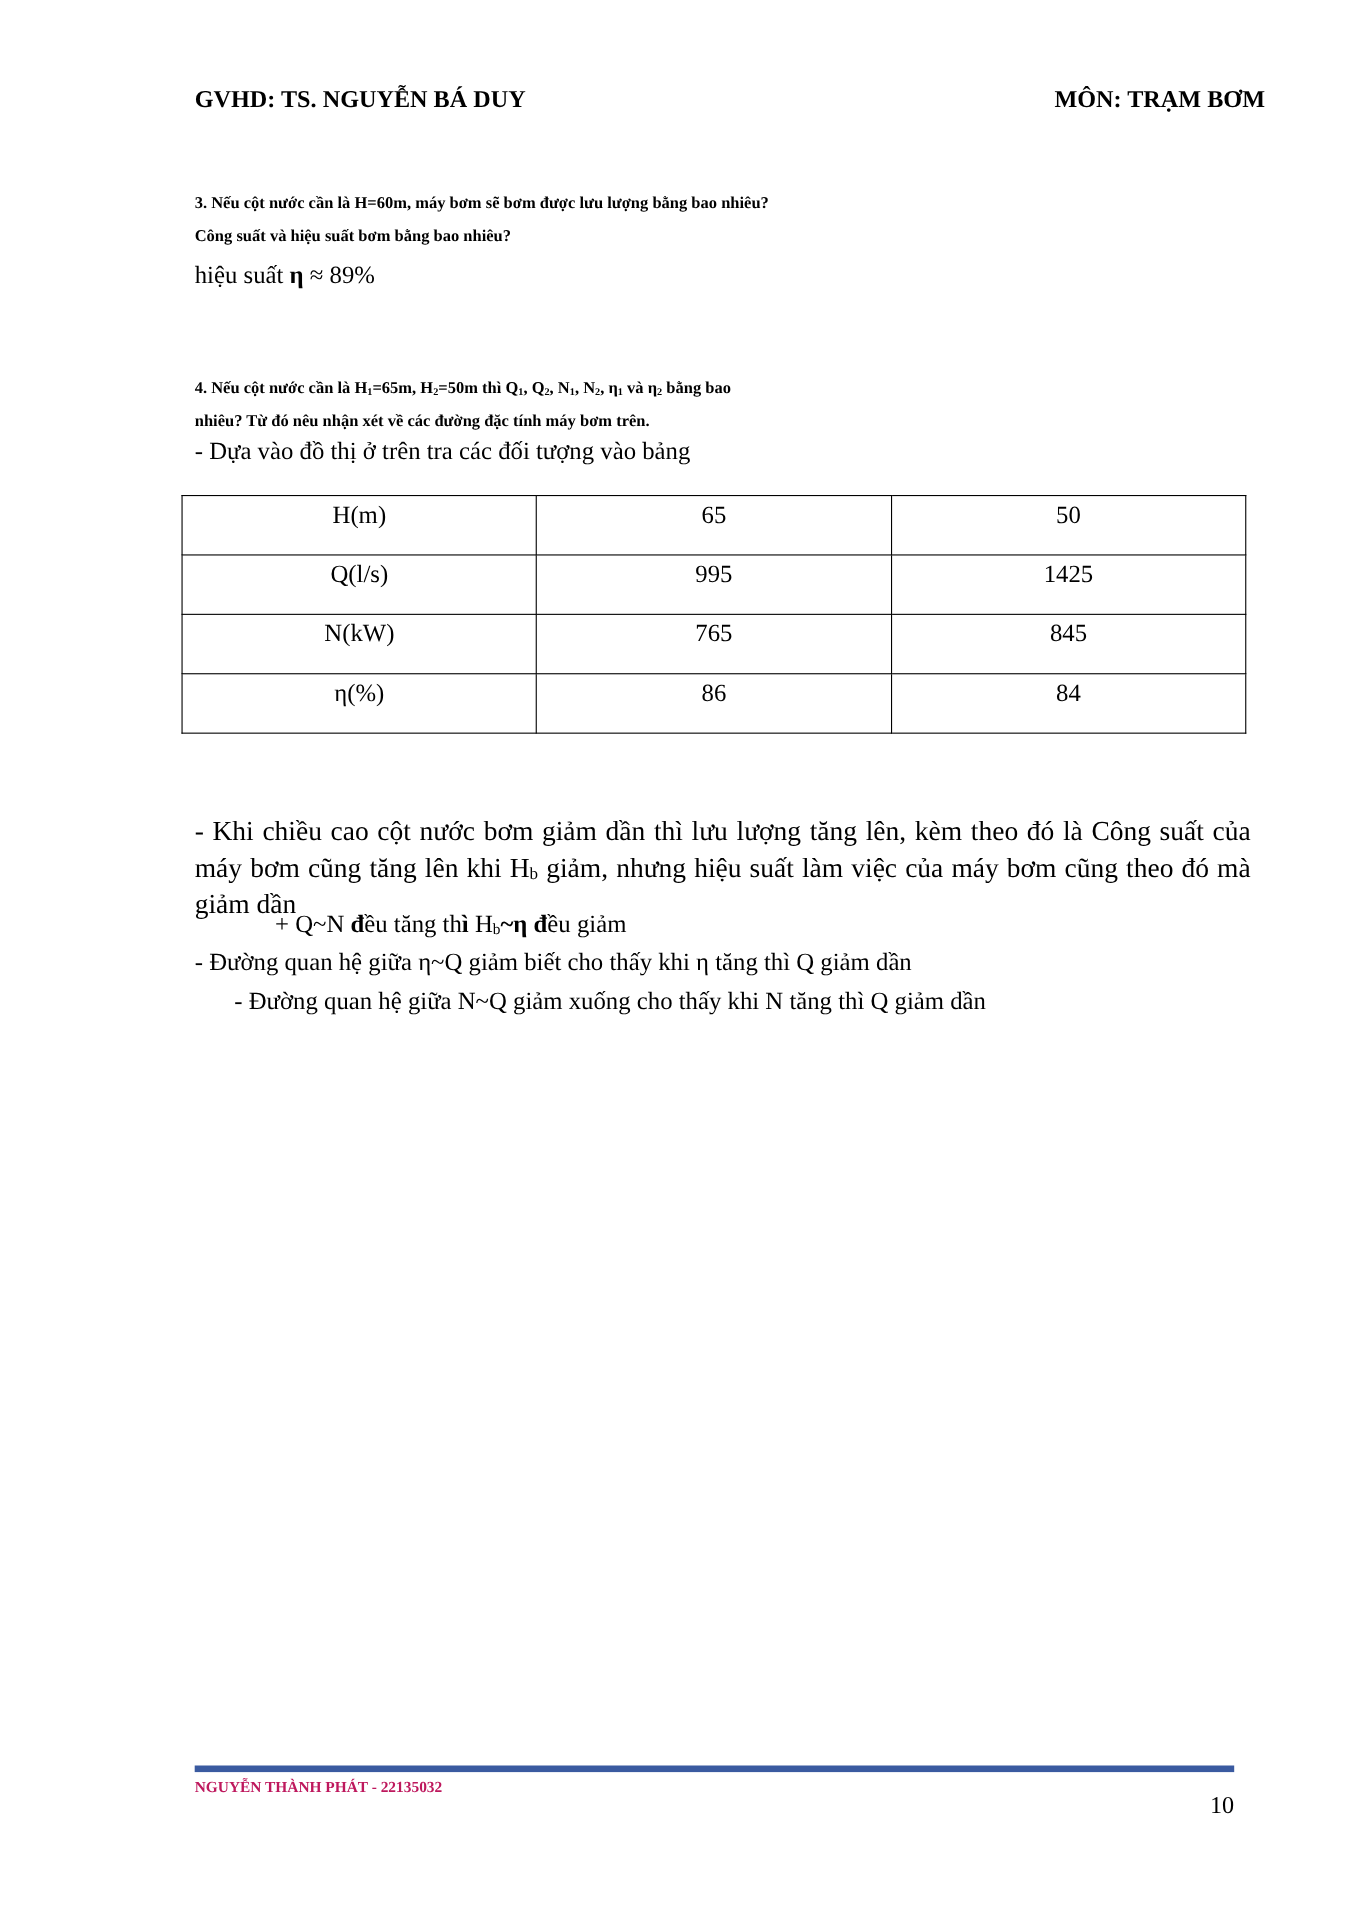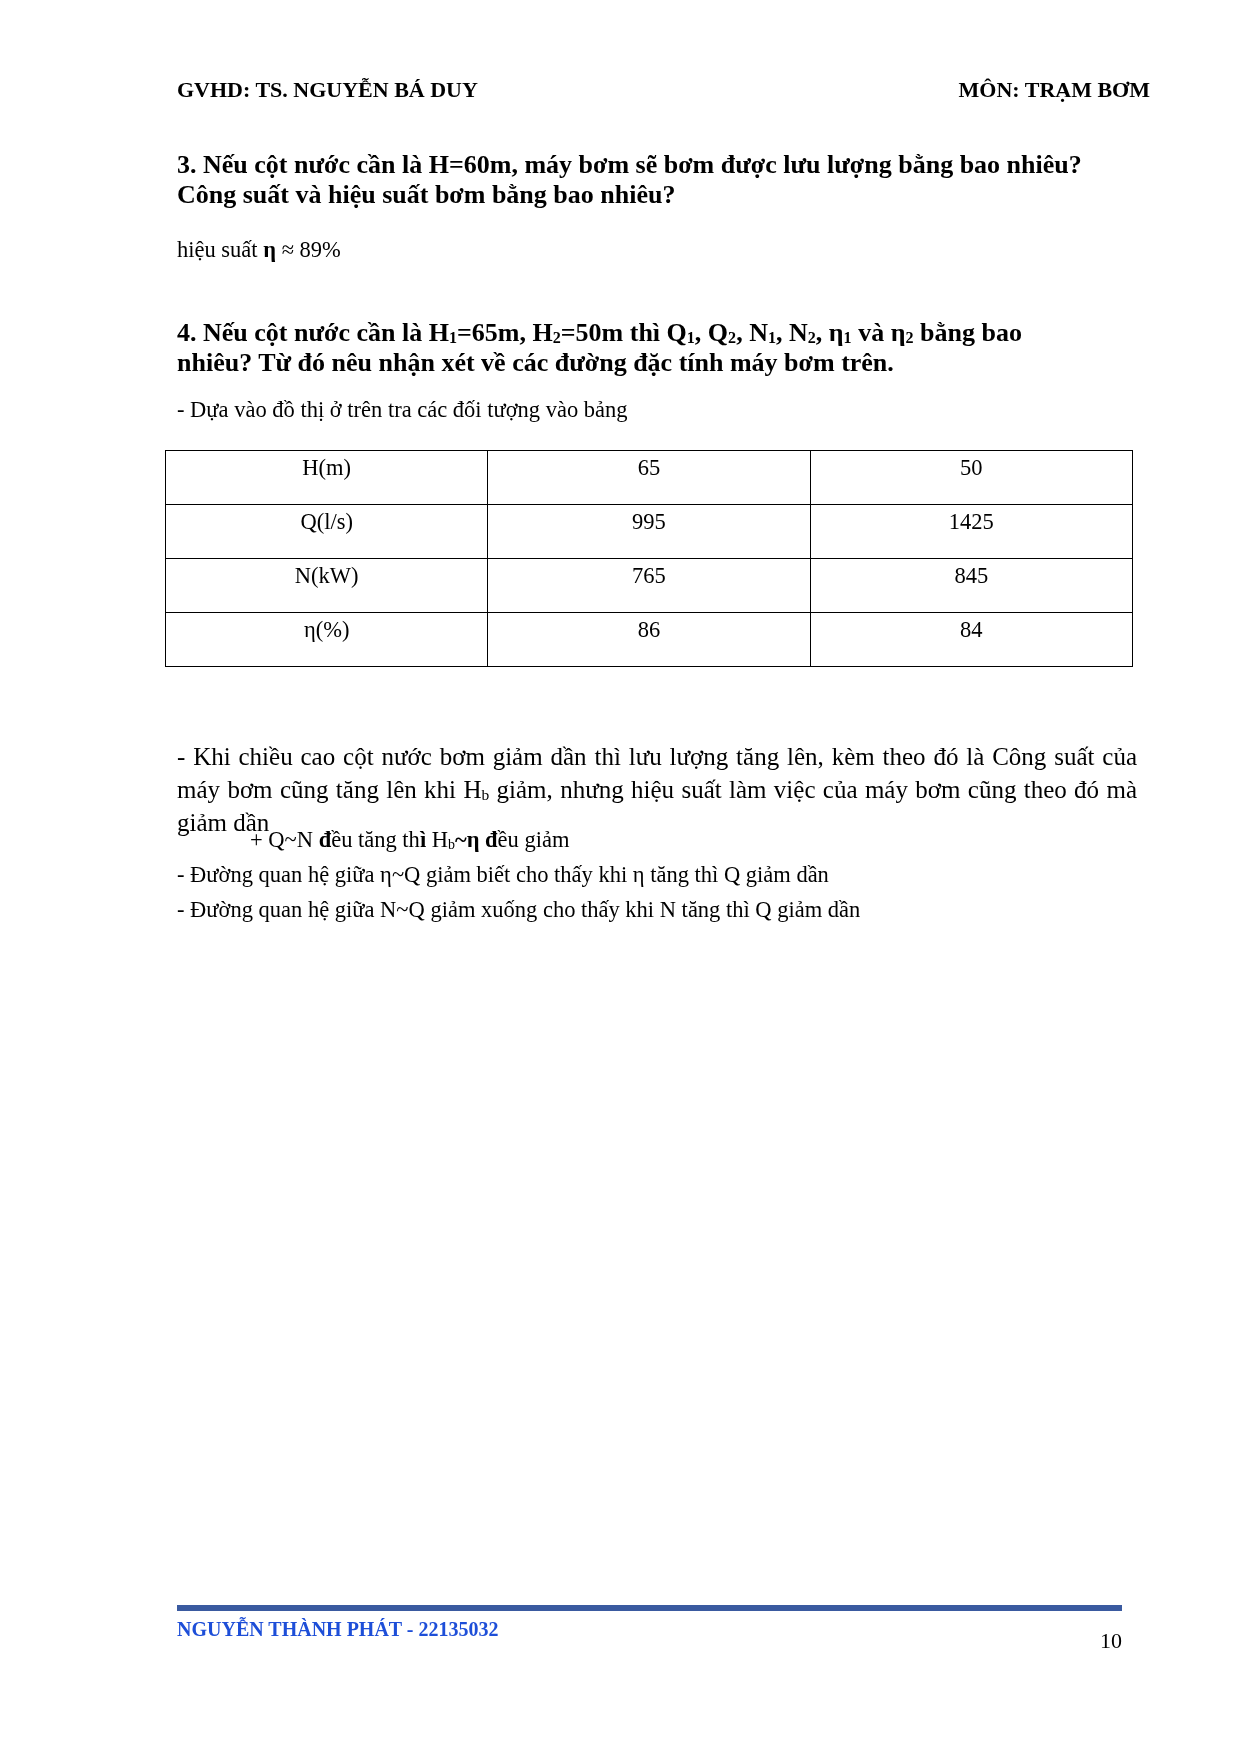--- a/index.html
+++ b/index.html
@@ -5,37 +5,37 @@
     html, body { margin: 0; padding: 0; background: #ffffff; }
     body {
       width: 1240px; height: 1754px; position: relative; overflow: hidden;
       font-family: "Liberation Serif", "DejaVu Serif", serif; color: #000;
     }
     .abs { position: absolute; }
     .hdr { font-weight: bold; font-size: 22px; line-height: 26px; top: 77px; white-space: nowrap; }
     .hdr-left { left: 177px; }
     .hdr-right { left: 935px; width: 215px; text-align: right; }
 
-    .q { left: 177px; width: 960px; font-weight: bold; font-size: 26px; line-height: 30px; }
+    .q { left: 177px; width: 960px; font-weight: bold; font-size: 15px; line-height: 30px; margin-top: 20px; }
     .p { left: 177px; width: 960px; font-size: 22.5px; line-height: 27px; }
     .p2 { left: 177px; width: 960px; font-size: 25px; line-height: 33px; text-align: justify; margin-top: 32px; }
     .b { font-weight: bold; }
     sub { font-size: 62%; vertical-align: -2px; line-height: 0; }
 
     table.tbl {
       position: absolute; left: 165px; top: 450px; width: 968px;
       border-collapse: collapse; font-size: 22.5px; padding-left: 36px;
     }
     table.tbl td {
       border: 1.5px solid #000; height: 49px; width: 33.33%;
       text-align: center; vertical-align: top; padding: 4px 0 0 0;
     }
 
     .footer-bar { left: 177px; top: 1605px; width: 945px; height: 6px; background: #3a5aa0; }
-    .footer-name { left: 177px; top: 1618px; font-size: 20px; font-weight: bold; color: #1d4ed8; white-space: nowrap; text-align: center; }
+    .footer-name { left: 177px; top: 1618px; font-size: 14px; font-weight: bold; color: #be185d; white-space: nowrap; text-align: center; }
     .footer-page { left: 1080px; width: 42px; top: 1628px; font-size: 22px; text-align: right; }
   </style>
 </head>
 <body>
 
 <div class="abs hdr hdr-left">GVHD: TS. NGUYỄN BÁ DUY</div>
 <div class="abs hdr hdr-right">MÔN: TRẠM BƠM</div>
 
 <div class="abs q" style="top:150px;">
   <div style="white-space:nowrap;">3.  Nếu cột nước cần là H=60m, máy bơm sẽ bơm được lưu lượng bằng bao nhiêu?</div>
@@ -80,17 +80,17 @@
       <td>84</td>
     </tr>
   </tbody>
 </table>
 
 <div class="abs p2" style="top:708px;"><span>- Khi chiều cao cột nước bơm giảm dần thì lưu lượng tăng lên, kèm theo đó là Công suất của máy bơm cũng tăng lên khi H</span><sub>b</sub><span> giảm, nhưng hiệu suất làm việc của máy bơm cũng theo đó mà giảm dần</span></div>
 
 <div class="abs p" style="top:826px; left:250px; width:800px;"><span>+ Q~N </span><span class="b">đ</span><span>ều tăng th</span><span class="b">ì</span><span> H</span><sub>b</sub><span class="b">~η</span><span class="b"> đ</span><span>ều giảm</span></div>
 
 <div class="abs p" style="top:861px;">- Đường quan hệ giữa η~Q giảm biết cho thấy khi η tăng thì Q giảm dần</div>
-<div class="abs p" style="top:896px;">- Đường quan hệ giữa N~Q giảm xuống cho thấy khi N tăng thì Q giảm dần</div>
+<div class="abs p" style="top:896px;margin-left:36px;">- Đường quan hệ giữa N~Q giảm xuống cho thấy khi N tăng thì Q giảm dần</div>
 
 <div class="abs footer-bar"></div>
 <div class="abs footer-name">NGUYỄN THÀNH PHÁT - 22135032</div>
 <div class="abs footer-page">10</div>
 
 </body></html>

